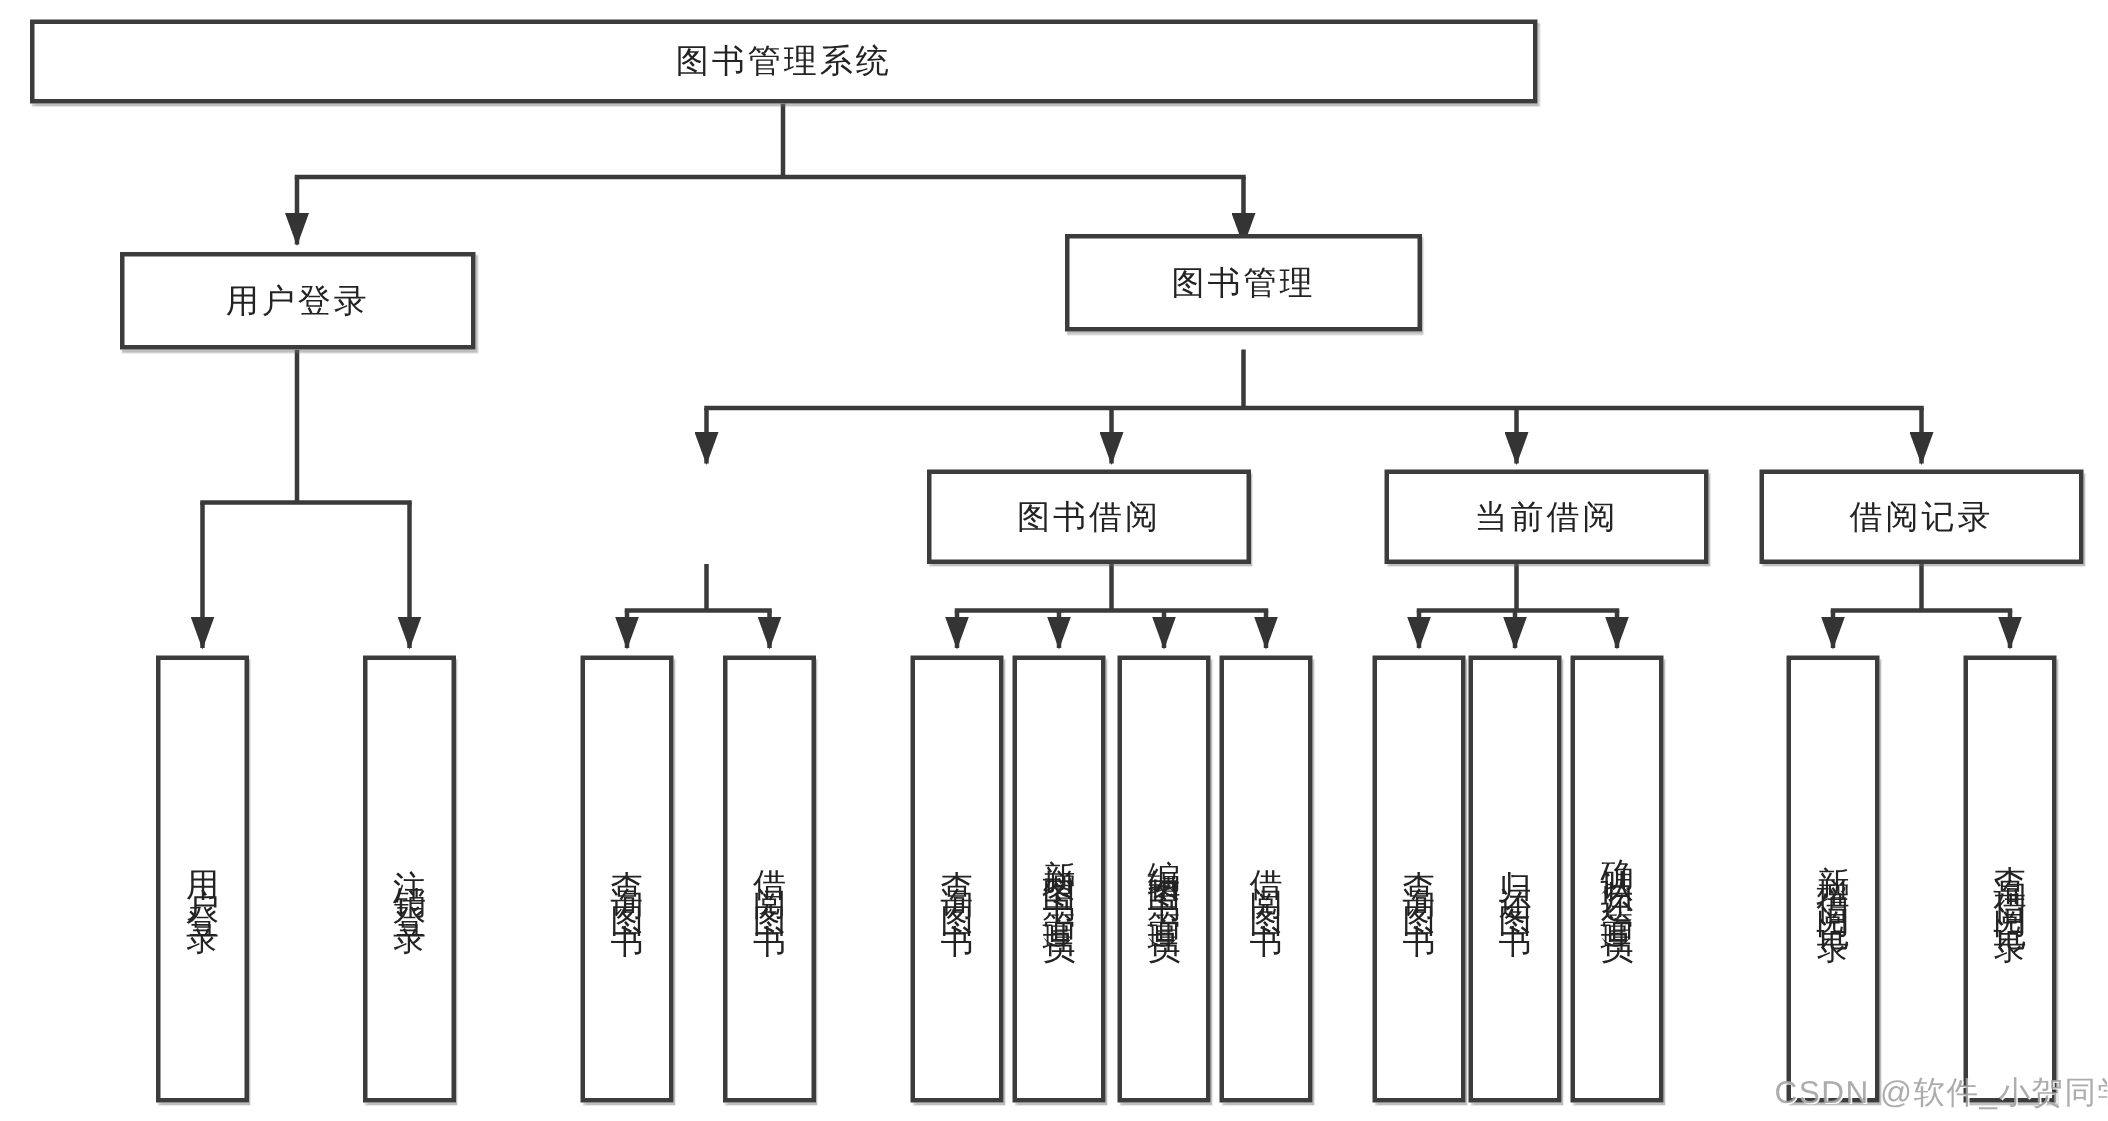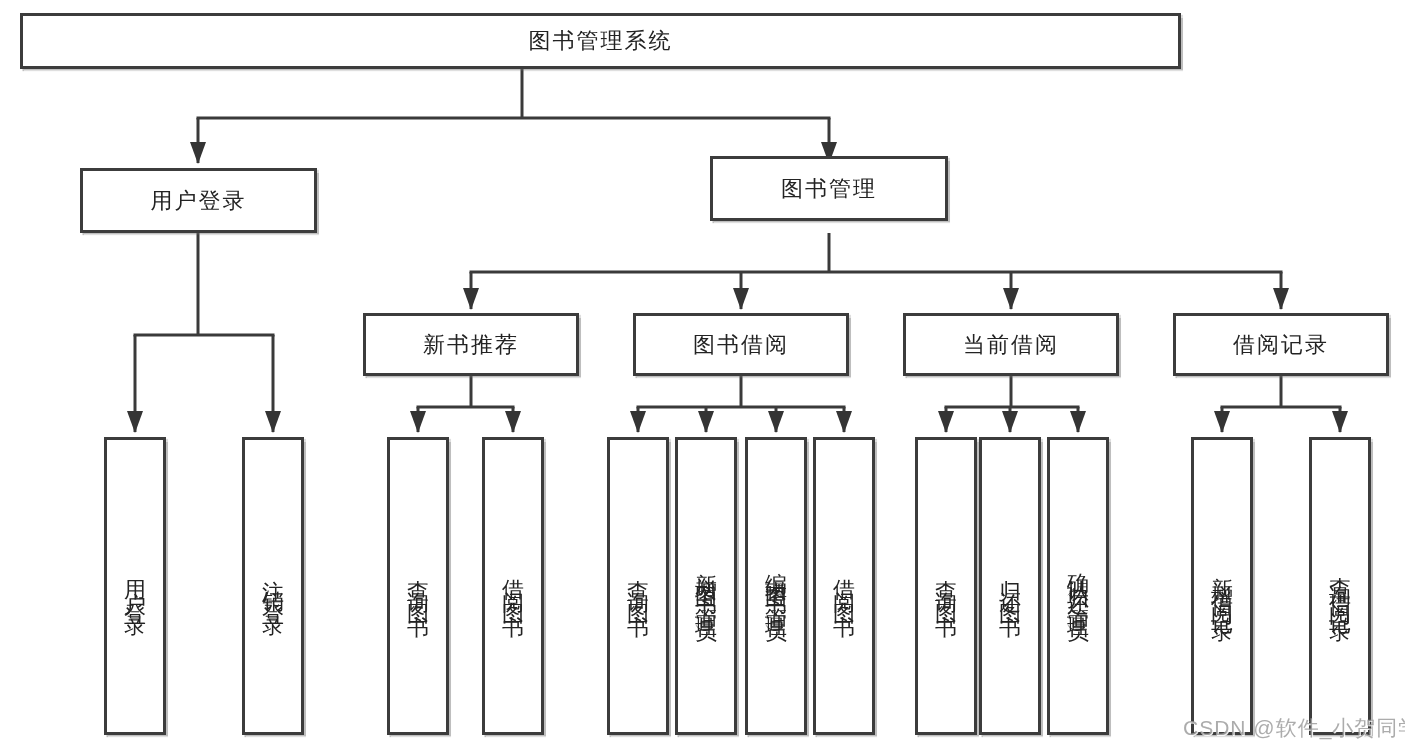--- a/index.html
+++ b/index.html
@@ -99,28 +99,27 @@
       <path d="M1010,407 V432" marker-end="url(#arw)"></path>
       <path d="M1078,407 V432" marker-end="url(#arw)"></path>
 
       <path d="M1281,376 V407"></path>
       <path d="M1220.5,407 H1341.5"></path>
       <path d="M1222,407 V432" marker-end="url(#arw)"></path>
       <path d="M1340,407 V432" marker-end="url(#arw)"></path>
     </g>
   </svg>
 
-  <div class="box" style="left:20px; top:13px; width:1161px; height:56px;">图书管理系统</div>
+  <div class="box" style="left:20px; top:13px; width:1005px; height:56px;">图书管理系统</div>
 
   <div class="box" style="left:80px; top:168px; width:237px; height:65px;">用户登录</div>
   <div class="box" style="left:710px; top:156px; width:238px; height:65px;">图书管理</div>
 
-  <div class="box" style="left:363px; top:313px; width:216px; height:63px;">新书推荐</div>
-  <div class="box" style="left:633px; top:313px; width:216px; height:63px;">图书借阅</div>
-  <div class="box" style="left:903px; top:313px; width:216px; height:63px;">当前借阅</div>
+  <div class="box" style="left:618px; top:313px; width:216px; height:63px;">图书借阅</div>
+  <div class="box" style="left:923px; top:313px; width:216px; height:63px;">当前借阅</div>
   <div class="box" style="left:1173px; top:313px; width:216px; height:63px;">借阅记录</div>
 
   <div class="box leaf" style="left:104px; top:437px; width:62px; height:298px;">用户登录</div>
   <div class="box leaf" style="left:242px; top:437px; width:62px; height:298px;">注销登录</div>
 
   <div class="box leaf" style="left:387px; top:437px; width:62px; height:298px;">查询图书</div>
   <div class="box leaf" style="left:482px; top:437px; width:62px; height:298px;">借阅图书</div>
 
   <div class="box leaf" style="left:607px; top:437px; width:62px; height:298px;">查询图书</div>
   <div class="box leaf tight" style="left:675px; top:437px; width:62px; height:298px;">新增图书（管理员）</div>

